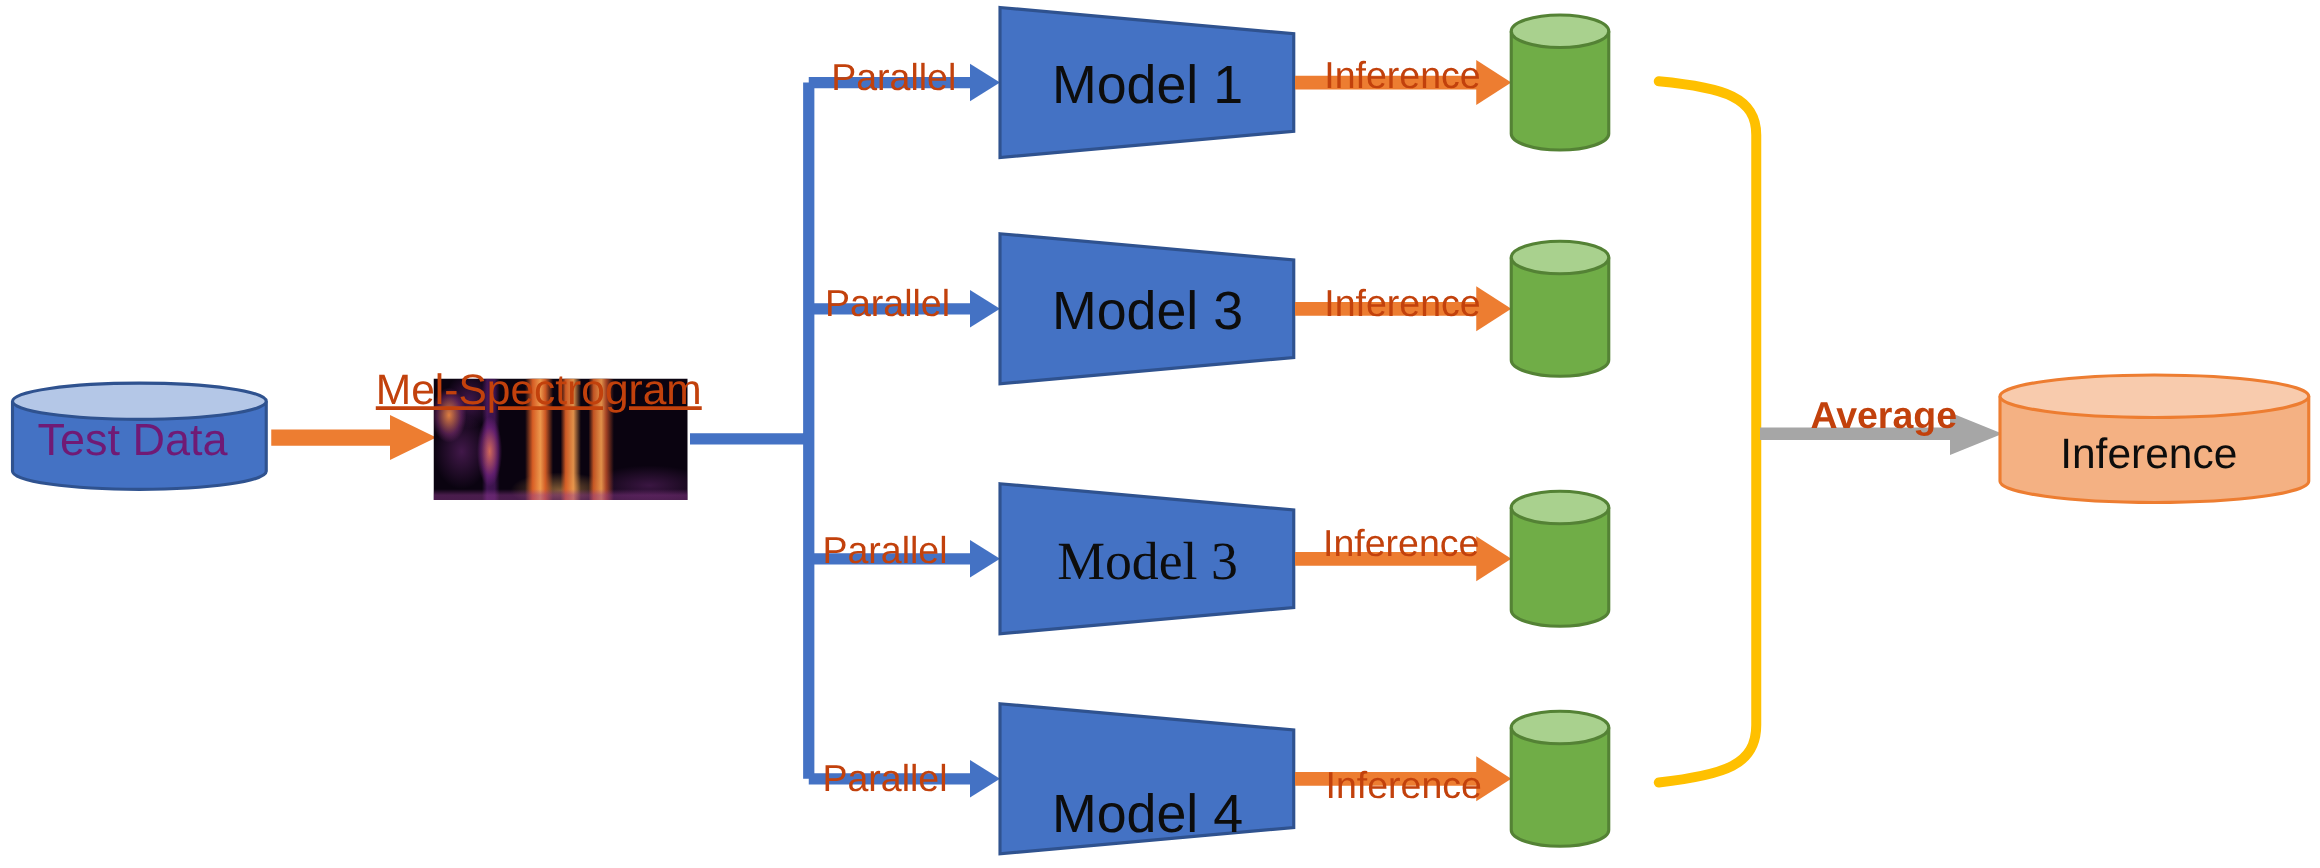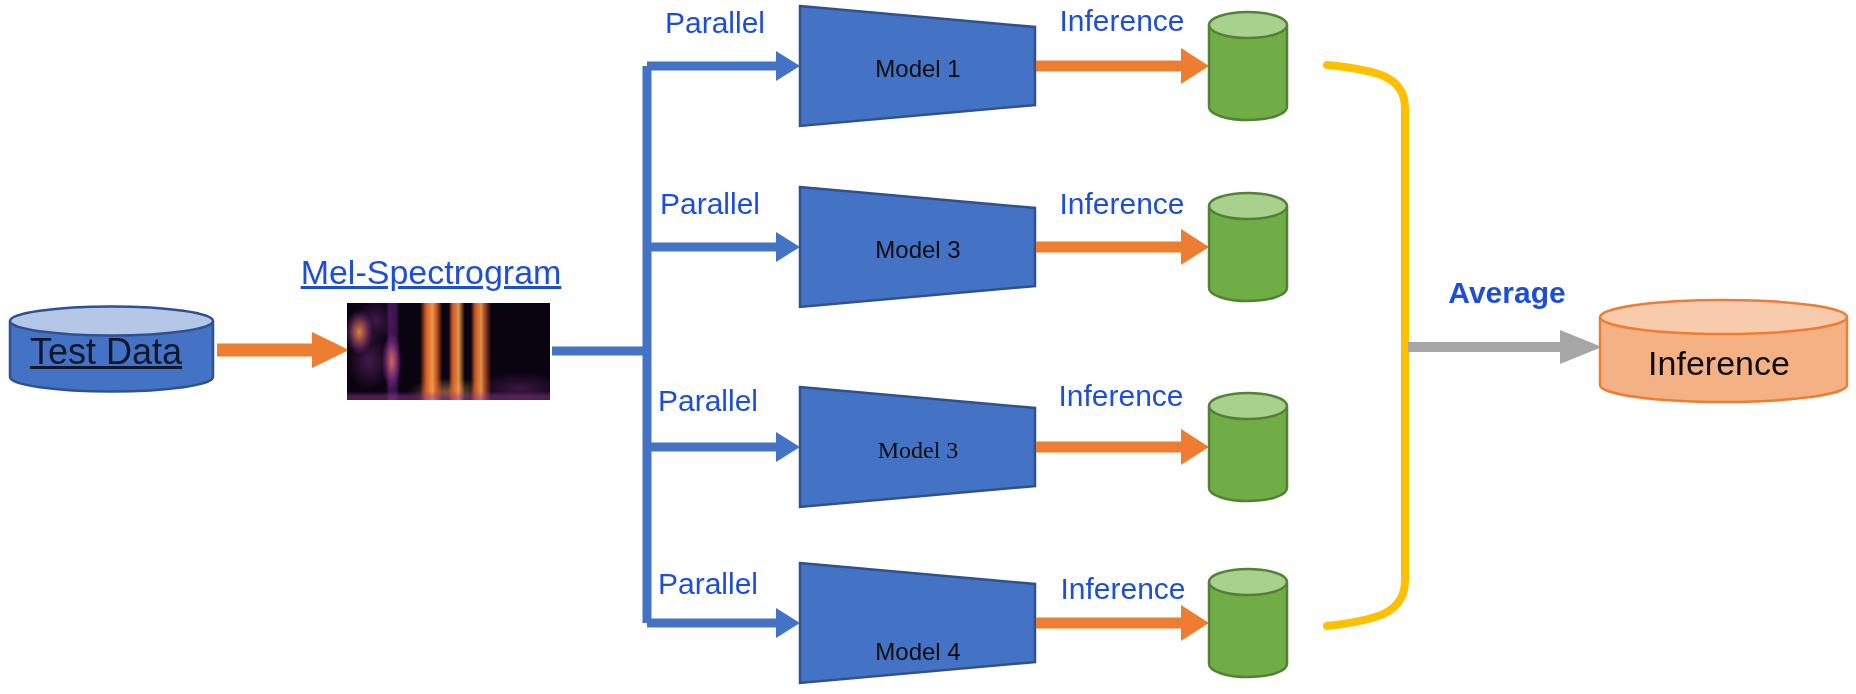--- a/index.html
+++ b/index.html
@@ -2,28 +2,28 @@
 <html><head>
 <meta charset="utf-8">
 <style>
   html,body{margin:0;padding:0;background:#ffffff;}
   #canvas{
     position:relative;width:1856px;height:694px;background:#ffffff;overflow:hidden;
     font-family:"Liberation Sans","DejaVu Sans",sans-serif;
   }
   .lbl{
     position:absolute;transform:translate(-50%,-50%);
-    color:#1d4ed8;font-size:30px;white-space:nowrap;line-height:1;
+    color:#c2410c;font-size:30px;white-space:nowrap;line-height:1;margin-top:40px;
   }
   .lbl.big{font-size:34px;}
   .shape-text{
     position:absolute;transform:translate(-50%,-50%);
-    color:#0d0d0d;font-size:24px;white-space:nowrap;line-height:1;
+    color:#0d0d0d;font-size:43px;white-space:nowrap;line-height:1;
   }
-  .shape-text.white{color:#0f172a;font-size:36px;text-decoration:underline;}
+  .shape-text.white{color:#701a75;font-size:36px;}
   svg{position:absolute;left:0;top:0;}
   .spectrogram{
     position:absolute;left:347px;top:303px;width:203px;height:97px;
     background-color:#0a0310;
     background-image:
       linear-gradient(0deg, rgba(150,60,150,0.45) 0 4%, transparent 9%),
       radial-gradient(ellipse 14px 22px at 6% 30%, rgba(244,140,70,.9), rgba(160,60,140,.4) 70%, transparent),
       radial-gradient(ellipse 30px 40px at 11% 60%, rgba(120,45,130,.5), transparent 75%),
       radial-gradient(ellipse 26px 30px at 14% 18%, rgba(110,40,125,.55), transparent 75%),
       radial-gradient(ellipse 10px 28px at 22% 60%, rgba(235,120,90,.85), rgba(130,40,140,.5) 70%, transparent),

